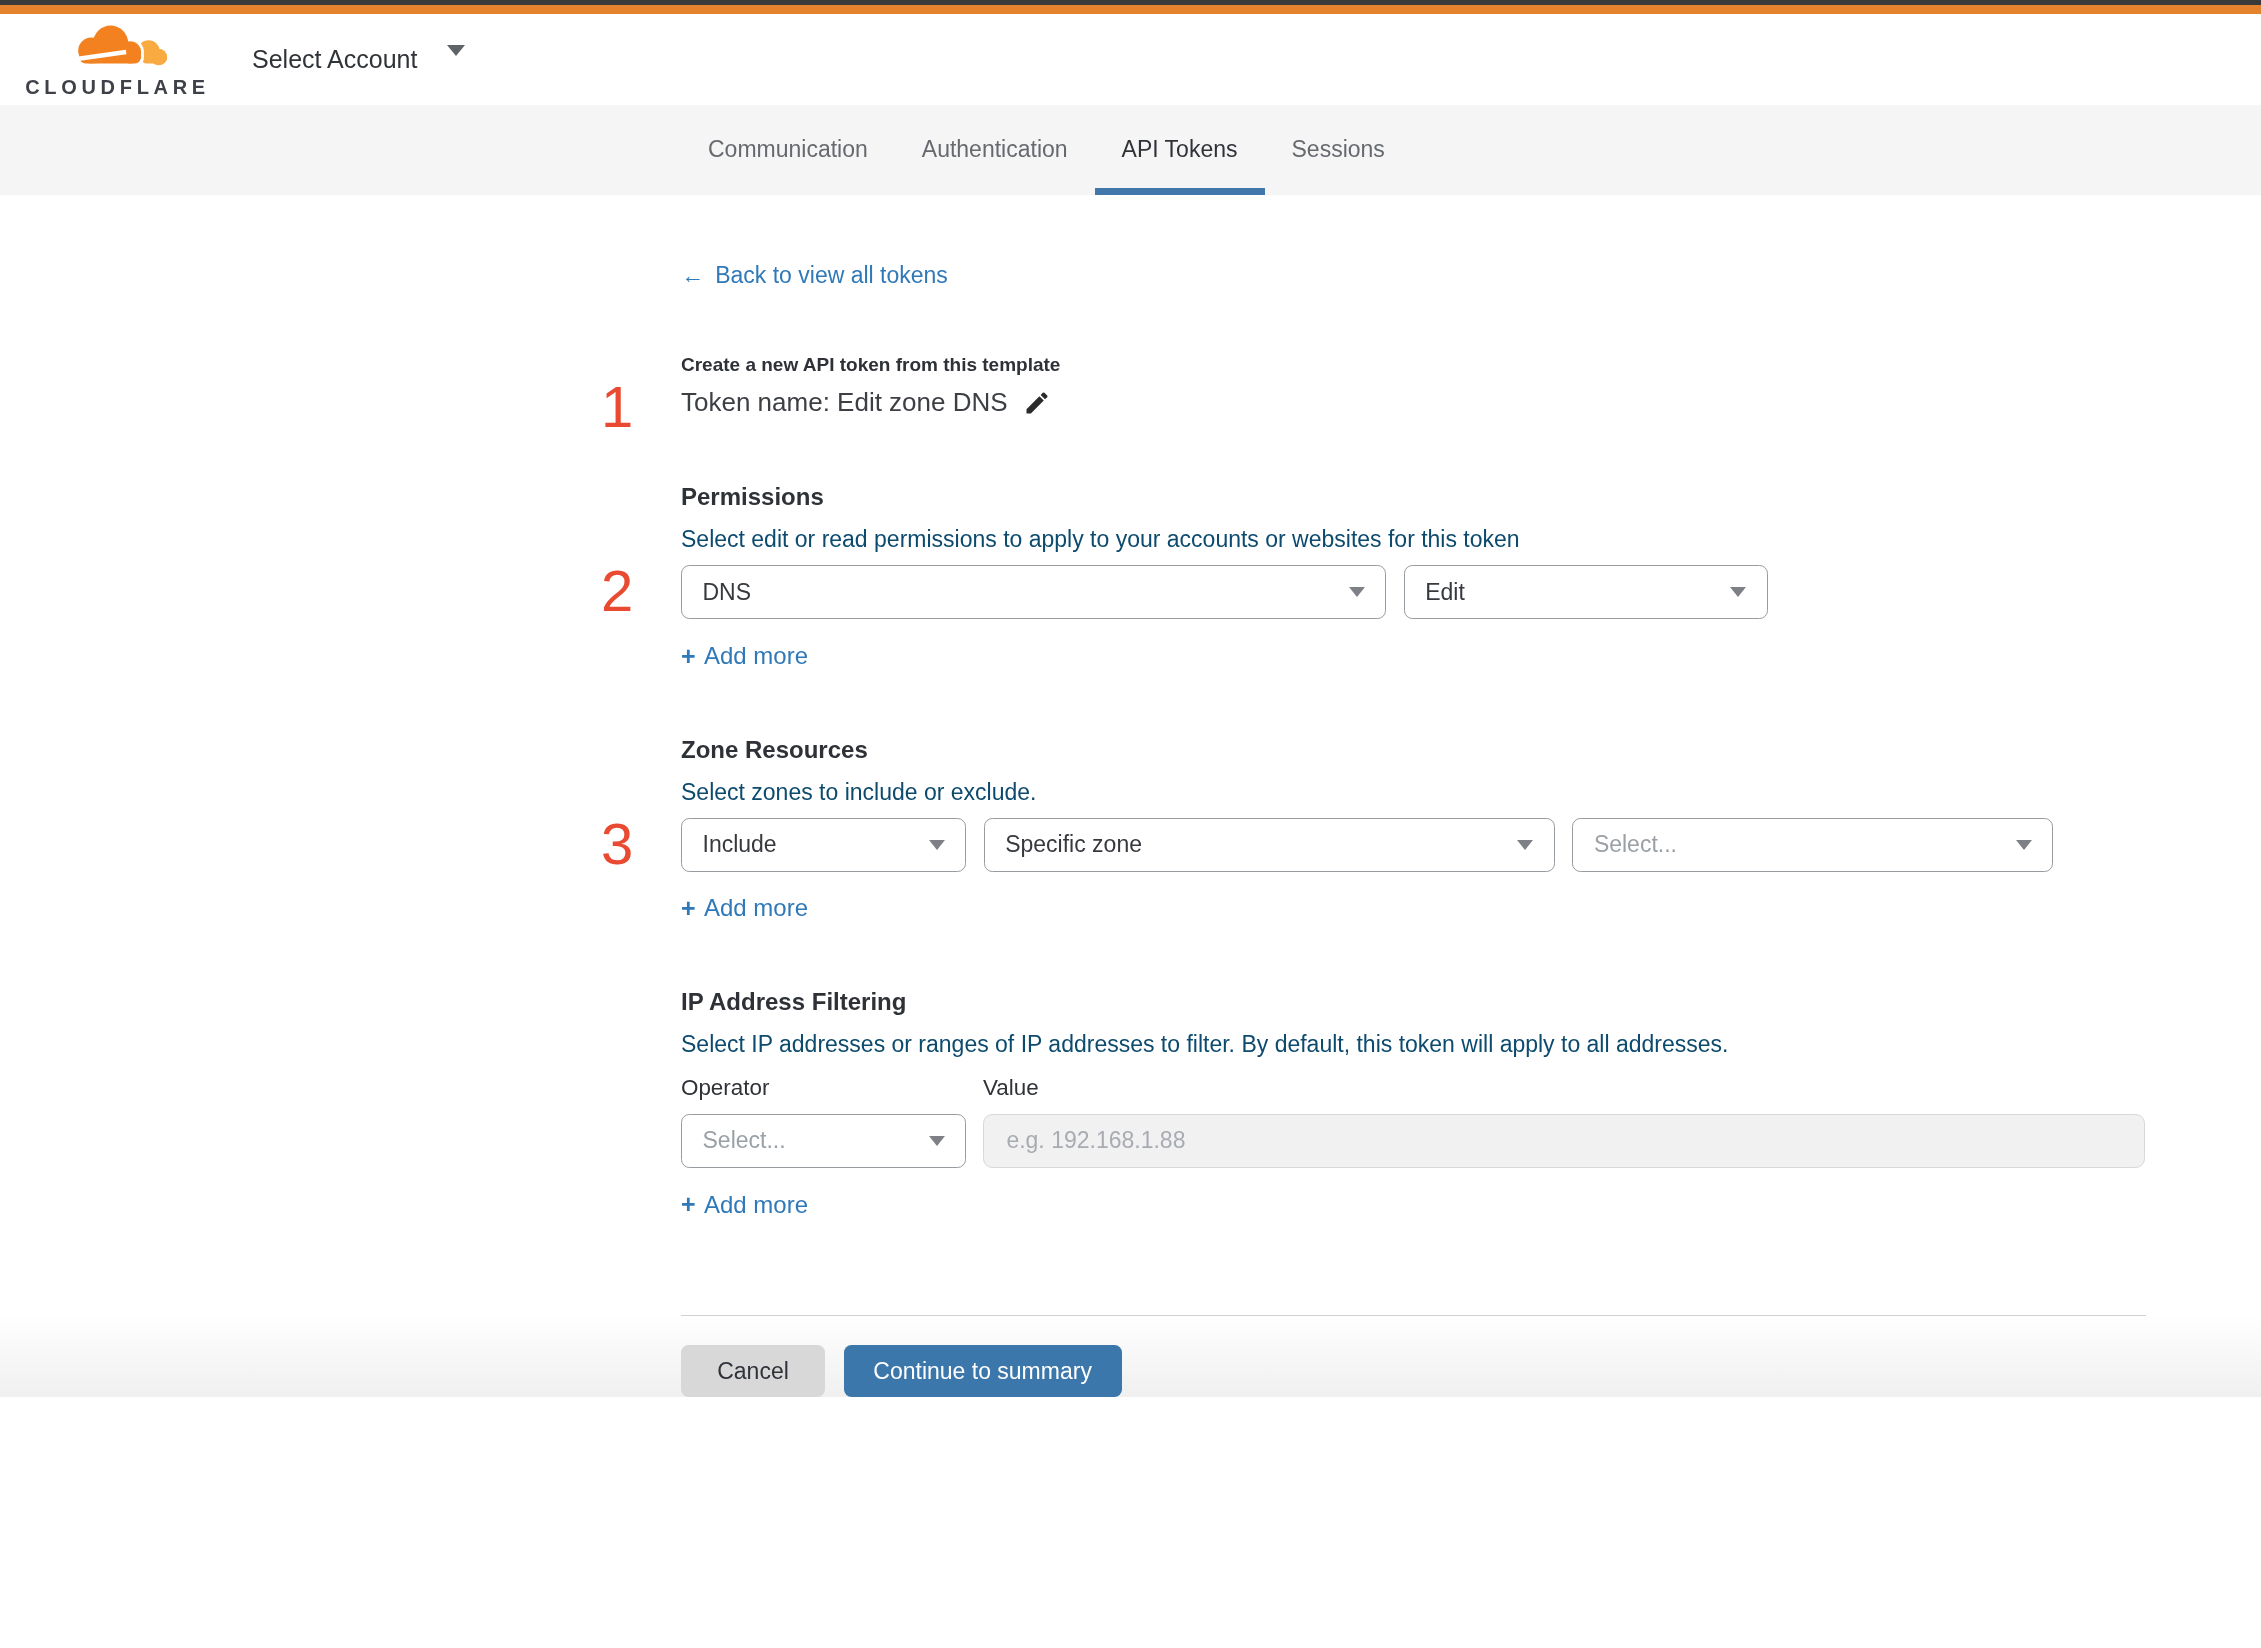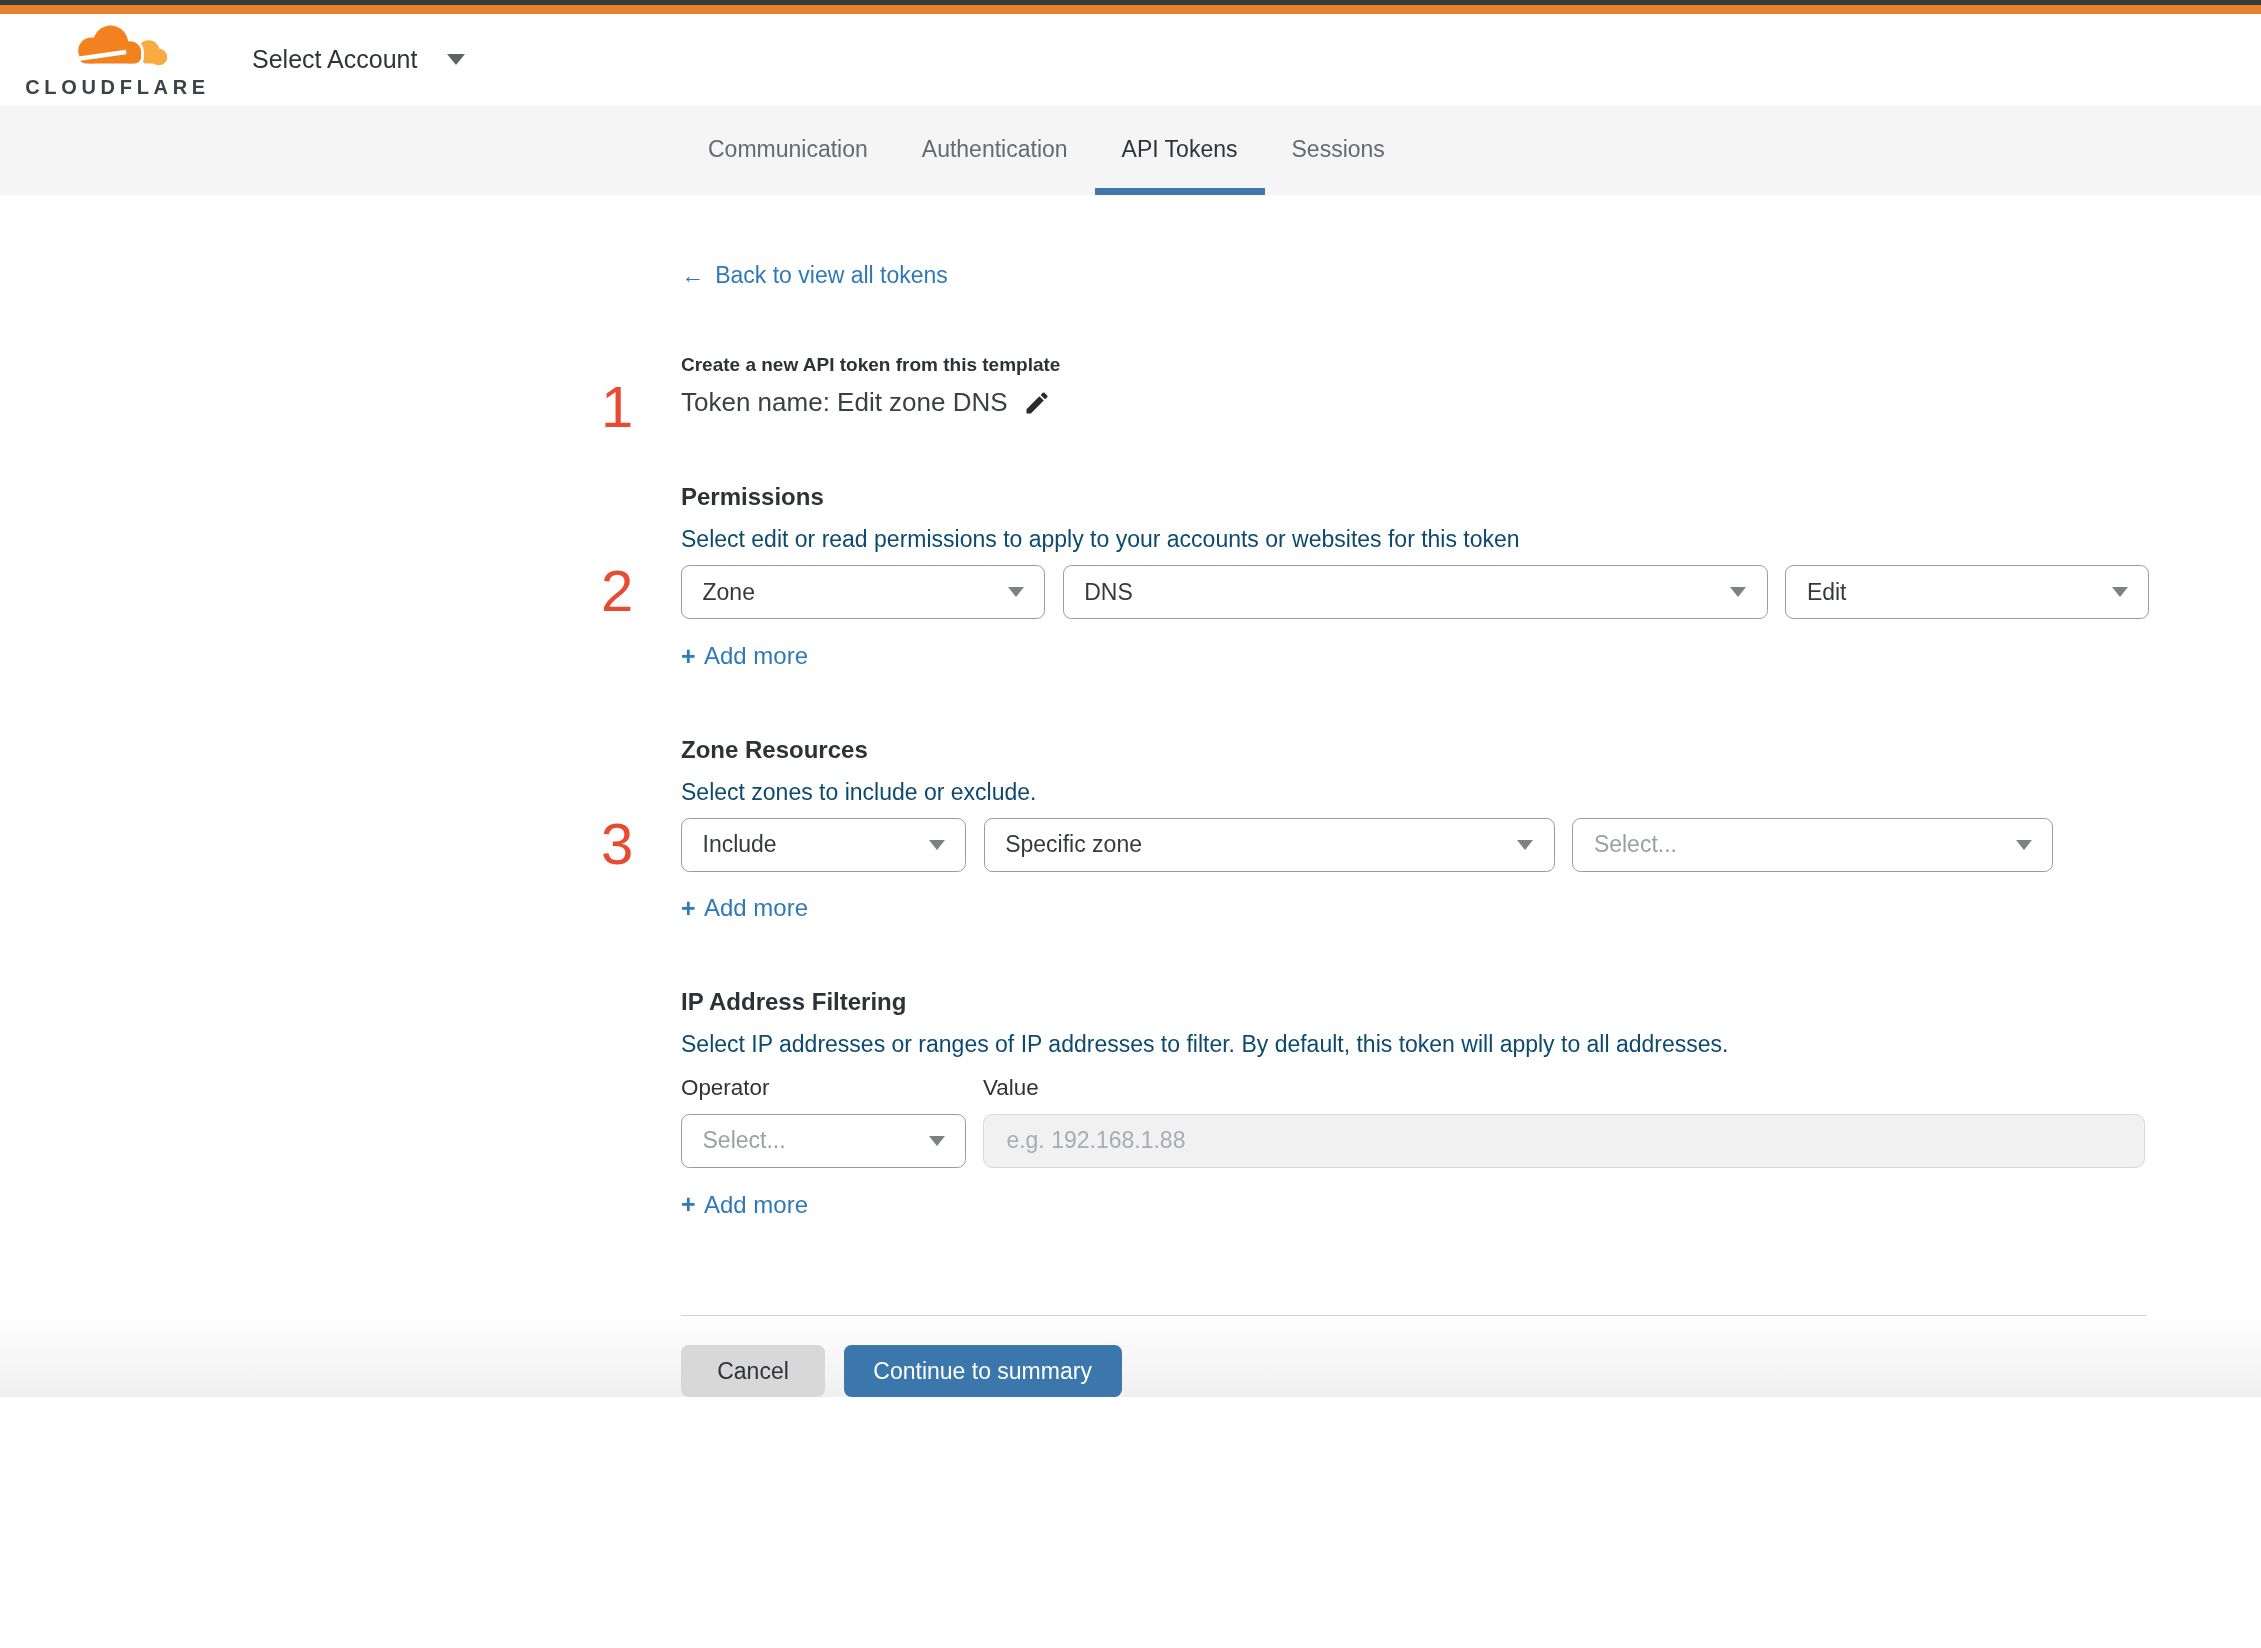--- a/index.html
+++ b/index.html
@@ -19,21 +19,21 @@
     height:91px; background:#fff;
     display:flex; align-items:center;
   }
   .brand { margin-left:28px; width:179px; display:flex; flex-direction:column; align-items:center; }
   .brand svg { width:110px; height:50px; display:block; }
   .brand-name {
     font-size:20px; font-weight:700; letter-spacing:4.7px;
     color:#3e4147; margin-top:6px;
   }
   .account-select {
-    margin-left:45px; display:flex; align-items:center; gap:30px;
+    margin-left:45px; display:flex; align-items:flex-start; gap:30px;
     font-size:25px; color:#303337; cursor:pointer;
   }
   .caret-down {
     width:0; height:0;
     border-left:9.3px solid transparent; border-right:9.3px solid transparent;
     border-top:11.2px solid #5f6368;
   }
 
   
   nav.tabbar {
@@ -185,24 +185,20 @@
       <svg class="pencil" viewBox="0 0 24 24">
         <path fill="#2b2b2b" d="M3 17.25V21h3.75L17.81 9.94l-3.75-3.75L3 17.25zM20.71 7.04a1 1 0 0 0 0-1.41l-2.34-2.34a1 1 0 0 0-1.41 0l-1.83 1.83 3.75 3.75 1.83-1.83z"></path>
       </svg>
     </div>
 
     <section>
       <div class="section-title">Permissions</div>
       <div class="section-sub">Select edit or read permissions to apply to your accounts or websites for this token</div>
       <div class="select-row">
         <span class="step-number">2</span>
-        <div class="select-box w-zone">
-          <span>Zone</span>
-          <span class="select-caret"></span>
-        </div>
         <div class="select-box w-dns">
           <span>DNS</span>
           <span class="select-caret"></span>
         </div>
         <div class="select-box w-edit">
           <span>Edit</span>
           <span class="select-caret"></span>
         </div>
       </div>
       <div class="add-more">

